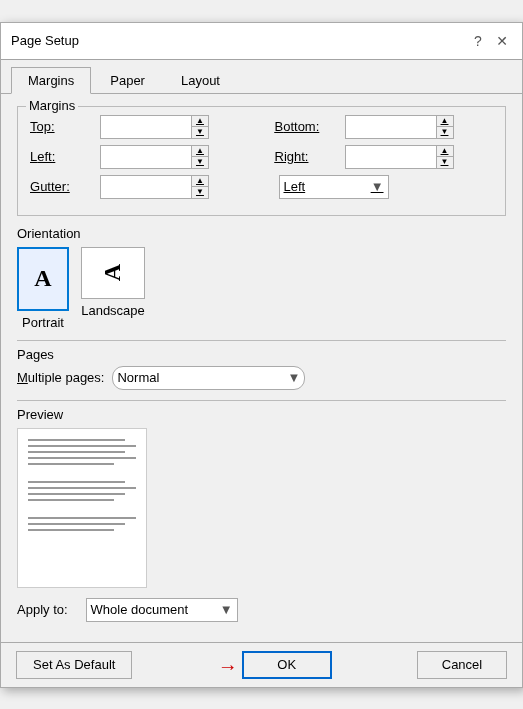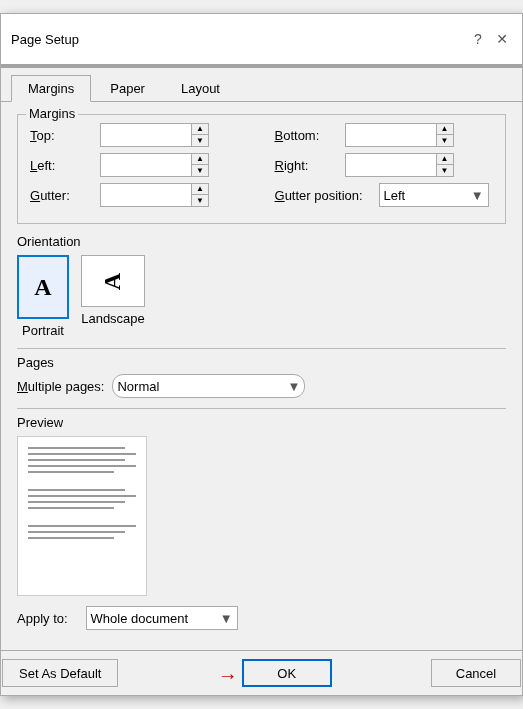--- a/index.html
+++ b/index.html
@@ -13,25 +13,25 @@
       min-height: 100vh;
     }
     .dialog {
       width: 523px;
       background: #f0f0f0;
       border: 1px solid #aaa;
       box-shadow: 3px 3px 10px rgba(0,0,0,0.3);
     }
     .title-bar {
       background: #fff;
-      padding: 15px 10px;
+      padding: 8px 10px;
       display: flex;
       align-items: center;
       justify-content: space-between;
-      border-bottom: 4px solid #a3a3a3;
+      border-bottom: 1px solid #a3a3a3;
     }
     .title-bar-title {
       font-size: 13px;
       color: #000;
     }
     .title-bar-controls {
       display: flex;
       gap: 4px;
       align-items: center;
     }
@@ -131,20 +131,21 @@
       align-items: center;
       justify-content: center;
       line-height: 1;
     }
     .spin-btn:first-child { border-bottom: 1px solid #aaa; }
 
     .two-cols {
       display: grid;
       grid-template-columns: 1fr 1fr;
       gap: 0 26px;
+      text-decoration: underline;
     }
 
     .orientation-group {
       margin-bottom: 10px;
     }
     .orientation-options {
       display: flex;
       gap: 12px;
       margin-top: 6px;
     }
@@ -233,21 +234,21 @@
     .apply-to-row {
       display: flex;
       align-items: center;
       gap: 18px;
       margin-bottom: 10px;
     }
     .apply-to-label { font-size: 13px; }
 
     .bottom-bar {
       border-top: 1px solid #aaa;
-      padding: 8px 1px;
+      padding: 8px 15px;
       display: flex;
       align-items: center;
       justify-content: space-between;
     }
     .btn {
       padding: 4px 16px;
       border: 1px solid #aaa;
       background: #f0f0f0;
       cursor: pointer;
       font-size: 13px;
@@ -367,23 +368,20 @@
             </span>
             <div class="spin-input">
               <input type="text" style="">
               <div class="spin-buttons">
                 <button class="spin-btn">▲</button>
                 <button class="spin-btn">▼</button>
               </div>
             </div>
           </div>
           <div class="field-row">
-            <span class="field-label" style="width:100px;">
-              <span style="text-decoration:underline">G</span>utter position:
-            </span>
             <div class="select-box" style="width:110px;margin-left:4px;">
               <span>Left</span>
               <span class="select-arrow">▼</span>
             </div>
           </div>
         </div>
       </div>
     </div>
 
     <div class="orientation-group">

